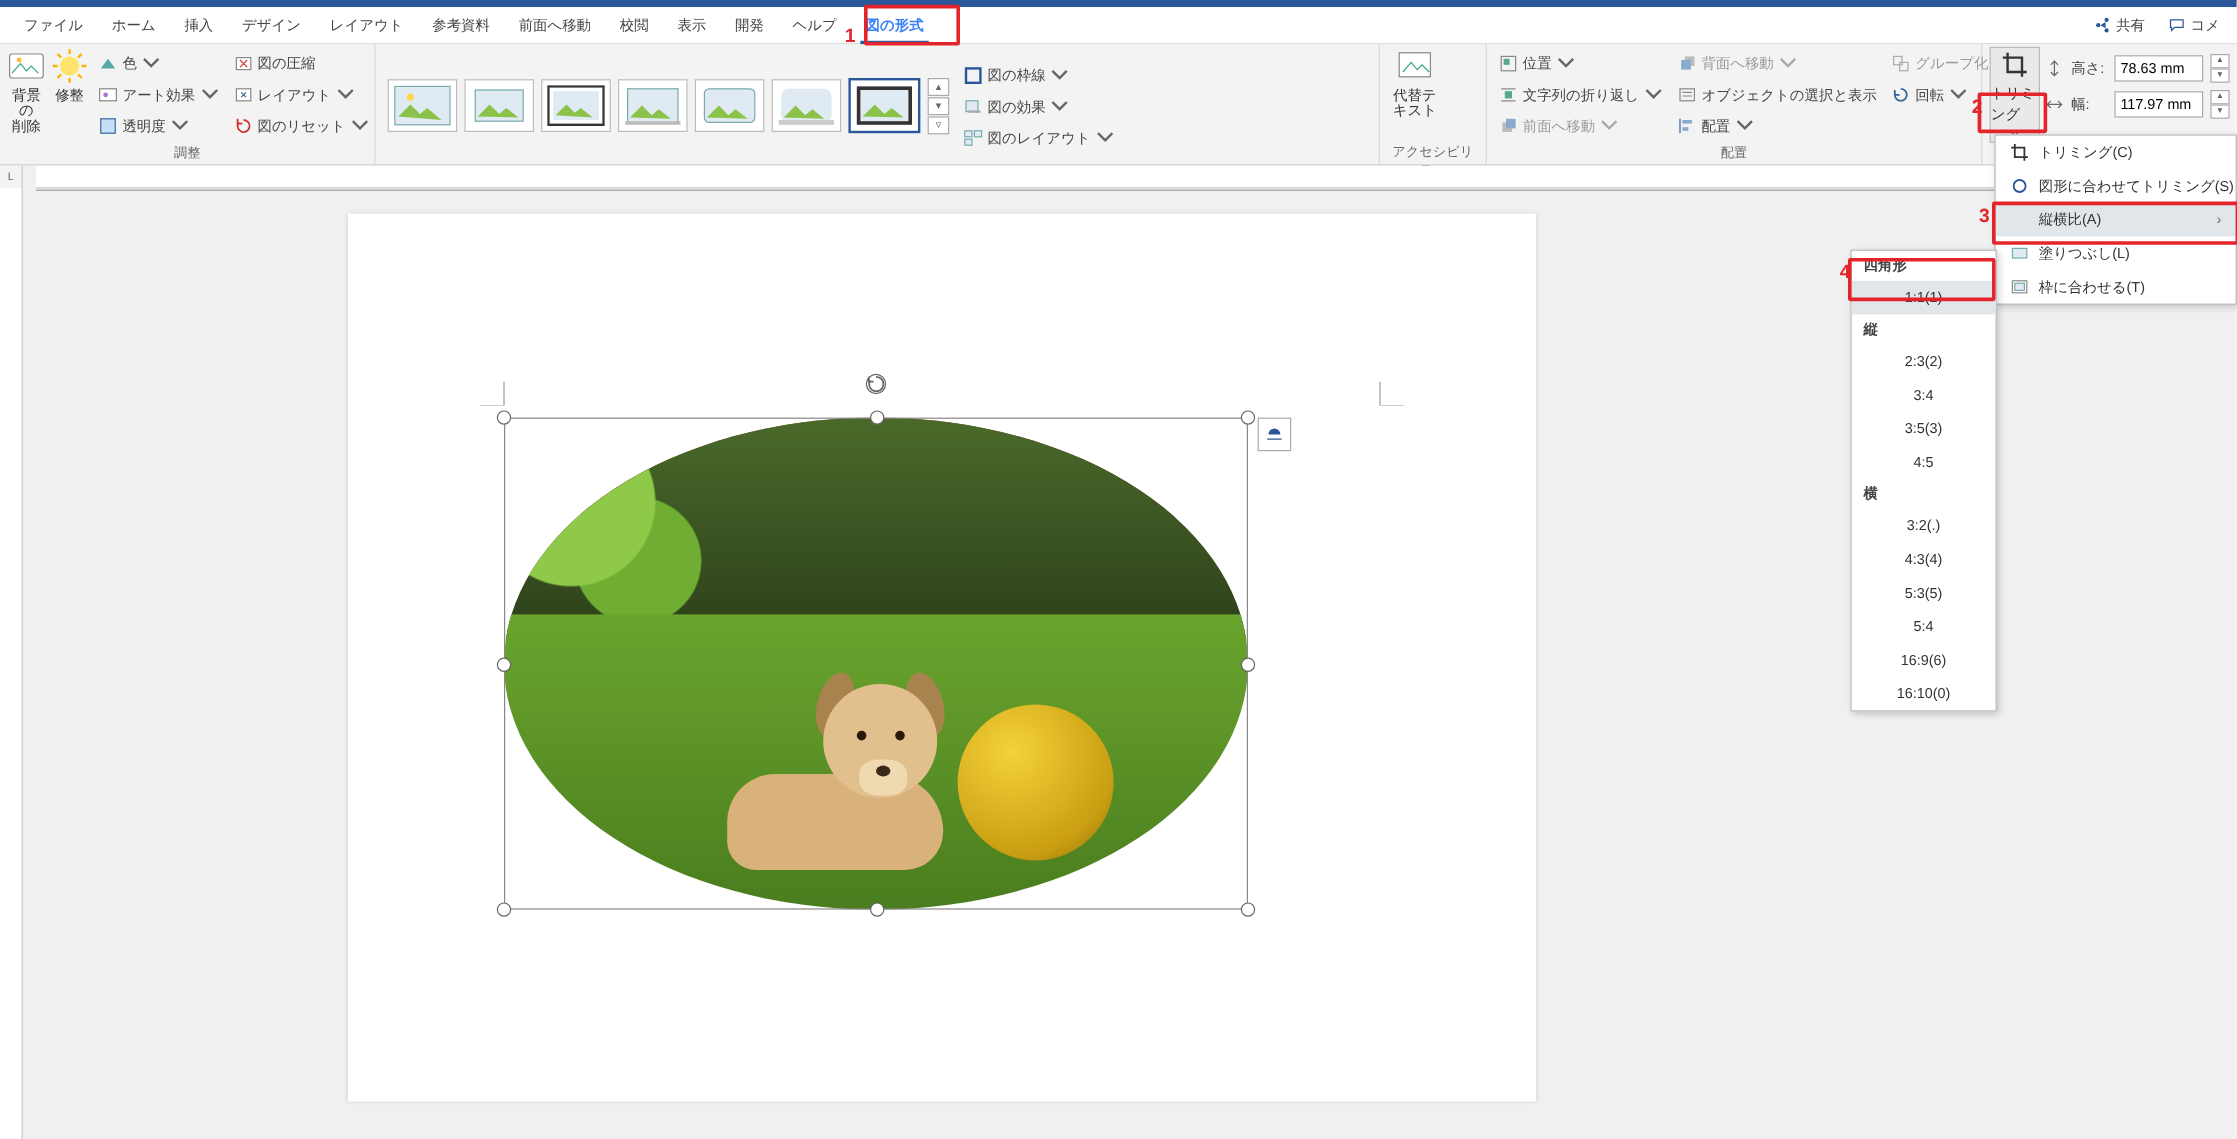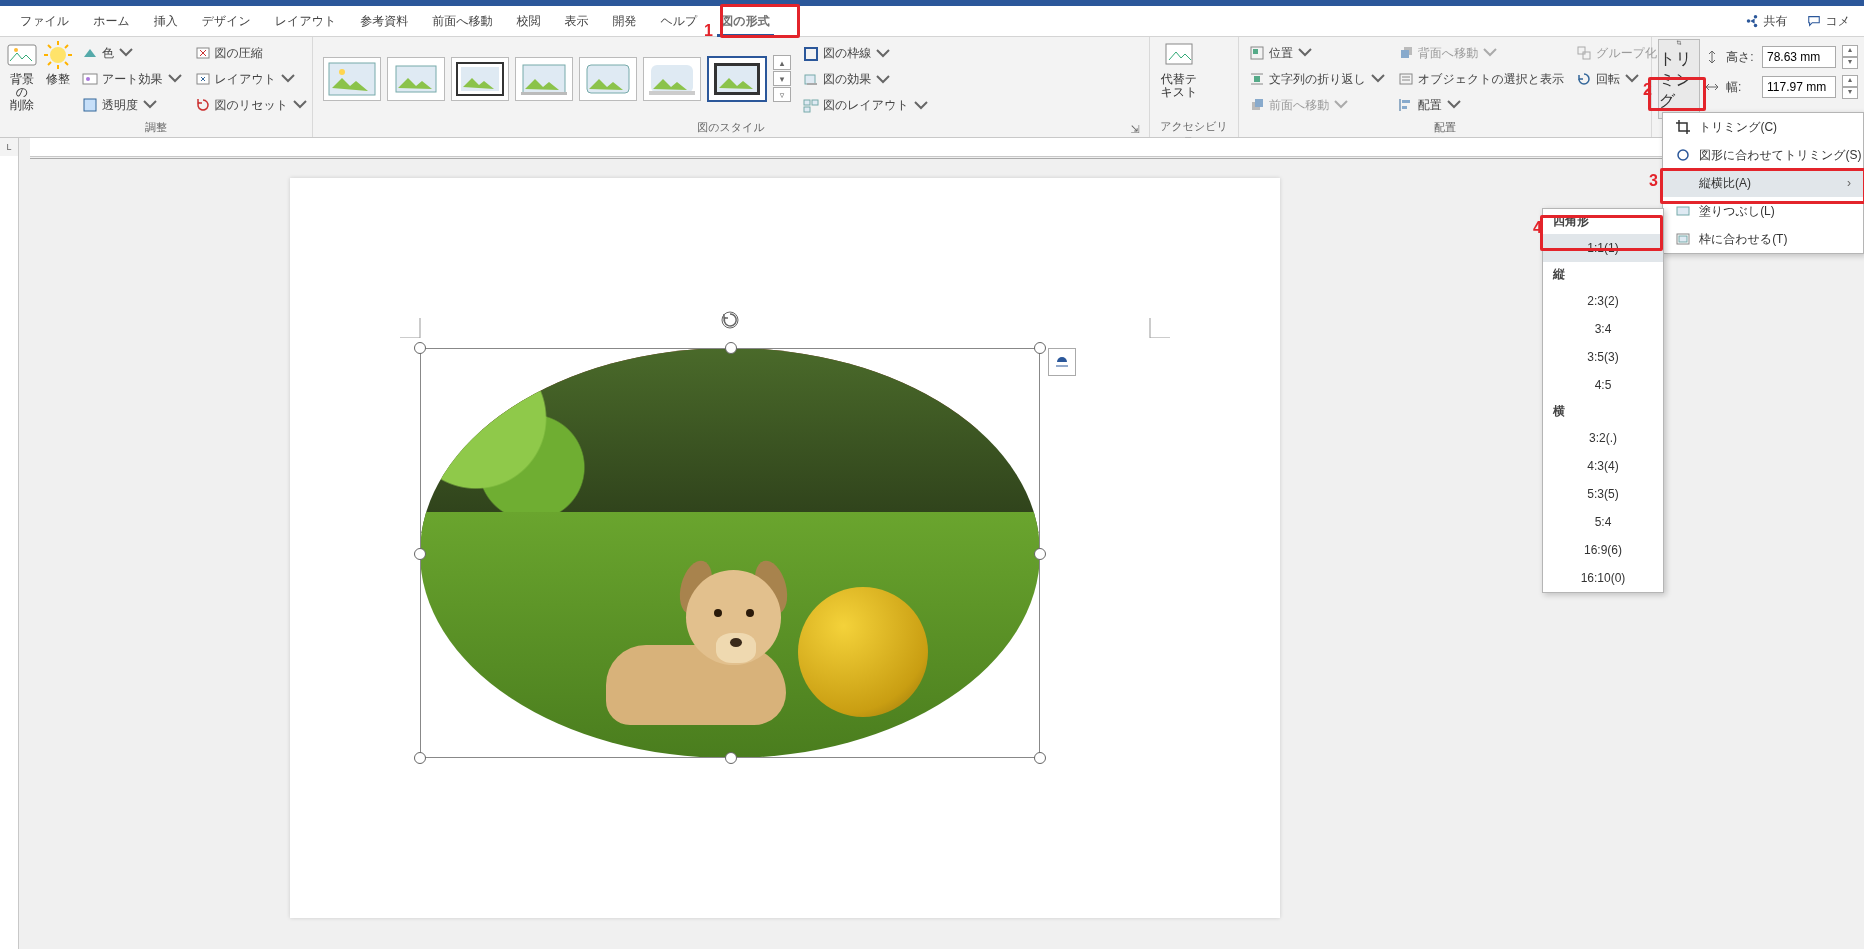--- a/index.html
+++ b/index.html
@@ -1,20 +1,20 @@
 <!DOCTYPE html>
 <html><head>
 <meta charset="utf-8">
 <style>
   html,body{margin:0;padding:0;font-family:"Yu Gothic UI","Meiryo",sans-serif;font-size:12px;color:#333;background:#fff;user-select:none}
   .titlebar{height:6px;background:#2b579a}
   
   .tabs{display:flex;align-items:center;height:30px;padding:0 8px;background:#fff;border-bottom:1px solid #d4d4d4}
   .tab{padding:6px 12px;color:#444;cursor:default;position:relative}
-  .tab.active{color:#737373;font-weight:600}
+  .tab.active{color:#3b82f6;font-weight:600}
   .tab.active::after{content:"";position:absolute;left:8px;right:8px;bottom:-1px;height:3px;background:#2b579a}
   .tab-right{margin-left:auto;display:flex;gap:8px;align-items:center}
   .share,.comment{display:flex;align-items:center;gap:4px;color:#444;padding:4px 6px}
   
   .callout{position:absolute;border:3px solid #e3242b;border-radius:2px;pointer-events:none;z-index:50}
   .num{position:absolute;color:#e3242b;font-weight:700;font-size:16px;z-index:51}
   
   .ribbon{display:flex;height:100px;background:#f3f3f3;border-bottom:1px solid #c8c8c8}
   .group{display:flex;flex-direction:column;border-right:1px solid #d9d9d9;padding:2px 6px 0 6px}
   .group-body{flex:1;display:flex;align-items:flex-start;gap:4px}
@@ -295,21 +295,20 @@
               <rect x="9" y="2" width="6" height="5" fill="#dfeaf3" stroke="#7aa"></rect>
               <rect x="1" y="9" width="6" height="5" fill="#dfeaf3" stroke="#7aa"></rect>
             </svg>
             <span>図のレイアウト</span>
             <svg class="caret" viewBox="0 0 8 8">
               <path d="M1 2l3 3 3-3" fill="none" stroke="#666"></path>
             </svg>
           </div>
       </div>
     </div>
-    <div class="group-label"><span>図のスタイル</span><span class="dlauncher">⇲</span></div>
   </div>
 
   <div class="group" style="width:76px">
     <div class="group-body">
         <div class="bigbtn">
       <svg class="bigicon" viewBox="0 0 32 32">
             <rect x="3" y="5" width="26" height="20" fill="#fff" stroke="#888"></rect>
             <path d="M6 21l7-8 5 6 4-4 6 6" fill="none" stroke="#3a7"></path>
           </svg>
       <span style="white-space:pre-line">代替テ
@@ -410,21 +409,21 @@
     </div>
     <div class="group-label">配置</div>
   </div>
 
   <div class="group" style="width:200px;border-right:none">
     <div class="group-body">
       <div class="crop-wrap">
         <svg viewBox="0 0 24 24" width="24" height="24">
             <path d="M6 2v16h16M2 6h16v16" fill="none" stroke="#333" stroke-width="2"></path>
           </svg>
-        <span style="font-size:16px">トリミング</span>
+        <span style="font-size:12px">トリミング</span>
         <svg class="caret" viewBox="0 0 8 8">
             <path d="M1 2l3 3 3-3" fill="none" stroke="#666"></path>
           </svg>
       </div>
       <div class="stackcol" style="gap:6px;padding-top:6px">
         <div class="sizefield">
           <svg viewBox="0 0 16 16" width="16" height="16">
               <path d="M8 2v12M5 5l3-3 3 3M5 11l3 3 3-3" fill="none" stroke="#666"></path>
             </svg>
           <span class="lbl">高さ:</span>

